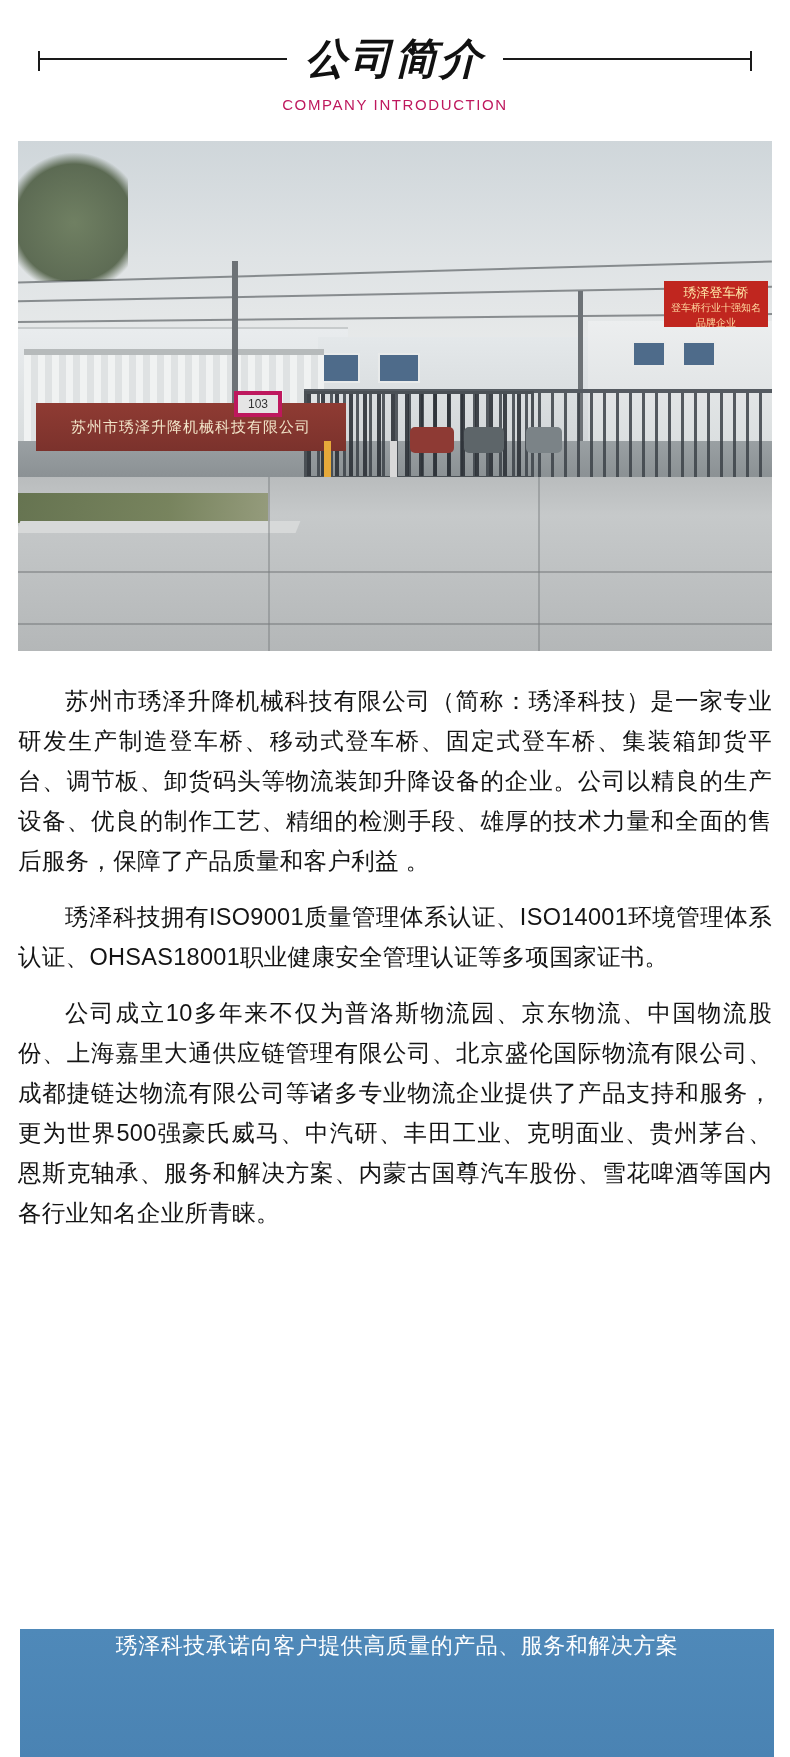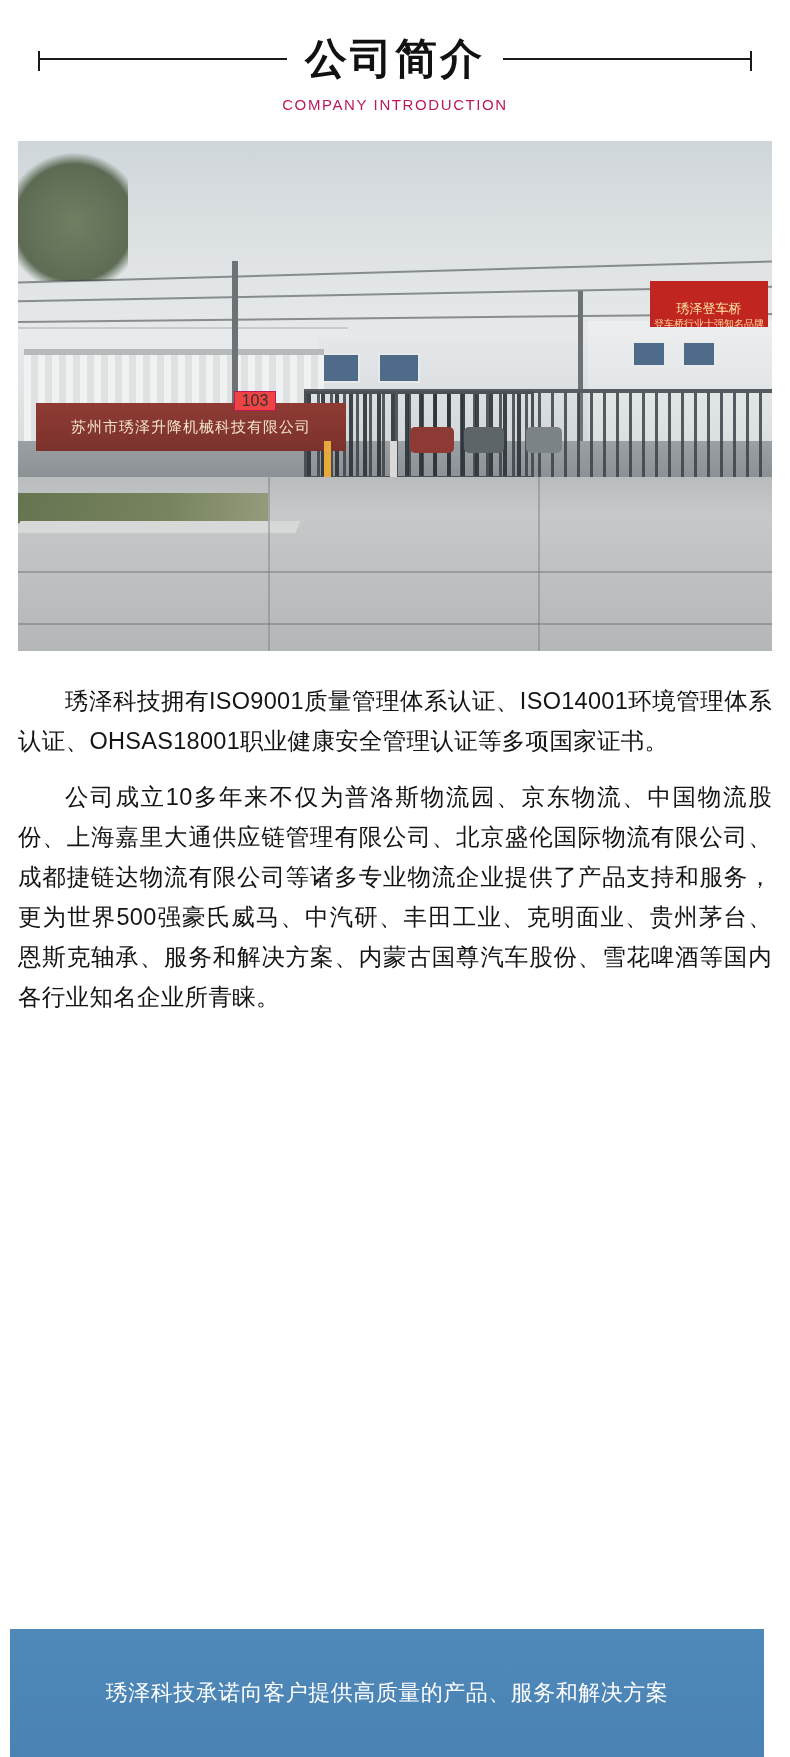--- a/index.html
+++ b/index.html
@@ -25,20 +25,21 @@
   .header {
     padding-top: 38px;
     text-align: center;
   }
   .title-row {
     display: flex;
     align-items: center;
     justify-content: center;
     gap: 18px;
     padding: 0 38px;
+    font-style: italic;
   }
   .rule {
     flex: 1 1 auto;
     height: 0;
     border-top: 2px solid #1a1a1a;
     position: relative;
   }
   .rule::before {
     content: "";
     position: absolute;
@@ -156,36 +157,36 @@
     display: flex;
     align-items: center;
     justify-content: center;
     overflow: hidden;
     white-space: nowrap;
   }
   .plate {
     position: absolute;
     left: 216px; top: 250px;
     width: 40px; height: 18px;
-    background: #ef4444;
-    border: 1px solid #be185d;
+    background: #e5e5e5;
+    border: 4px solid #be185d;
     color: #333;
-    font-size: 16px;
+    font-size: 12px;
     text-align: center;
     line-height: 18px;
   }
   .redsign {
     position: absolute;
     right: 4px; top: 140px;
-    width: 118px; height: 46px;
+    width: 104px; height: 46px;
     background: #c0261f;
     color: #ffe9a8;
     font-size: 13px;
     line-height: 15px;
-    padding: 20px 3px;
+    padding: 4px 3px;
     box-sizing: border-box;
     text-align: center;
     overflow: hidden;
   }
   .redsign small { font-size: 10px; color: #ffd9a0; display: block; }
   .wall {
     position: absolute;
     left: 0; top: 300px;
     width: 754px; height: 36px;
     background: linear-gradient(#9aa0a3,#8b9194);
@@ -273,30 +274,29 @@
     text-indent: 2em;
     color: #141414;
     text-align: justify;
     margin: 0;
   }
   .para + .para { margin-top: 16px; }
 
   
   .footer {
     position: absolute;
-    left: 10px;
+    left: 20px;
     bottom: 0;
     width: 754px;
     height: 128px;
     background: linear-gradient(#4f89b9, #4a83b3);
     color: #ffffff;
     display: flex;
     flex-direction: column;
     align-items: center;
-    justify-content: center;
     gap: 6px;
   }
   .footer-line {
     font-size: 22px;
     letter-spacing: .5px;
     line-height: 34px;
     white-space: nowrap;
   }
 </style>
 </head>
@@ -358,20 +358,21 @@
     <div class="ground"></div>
     <div class="grass"></div>
     <div class="curb"></div>
     <div class="seam s1"></div>
     <div class="seam s2"></div>
     <div class="seam-v" style="left:250px;"></div>
     <div class="seam-v" style="left:520px;"></div>
   </div>
 
   <div class="body">
+    <p class="para">苏州市琇泽升降机械科技有限公司（简称：琇泽科技）是一家专业研发生产制造登车桥、移动式登车桥、固定式登车桥、集装箱卸货平台、调节板、卸货码头等物流装卸升降设备的企业。公司以精良的生产设备、优良的制作工艺、精细的检测手段、雄厚的技术力量和全面的售后服务，保障了产品质量和客户利益 。</p>
     <p class="para">琇泽科技拥有ISO9001质量管理体系认证、ISO14001环境管理体系认证、OHSAS18001职业健康安全管理认证等多项国家证书。</p>
     <p class="para">公司成立10多年来不仅为普洛斯物流园、京东物流、中国物流股份、上海嘉里大通供应链管理有限公司、北京盛伦国际物流有限公司、成都捷链达物流有限公司等诸多专业物流企业提供了产品支持和服务，更为世界500强豪氏威马、中汽研、丰田工业、克明面业、贵州茅台、恩斯克轴承、服务和解决方案、内蒙古国尊汽车股份、雪花啤酒等国内各行业知名企业所青睐。</p>
   </div>
 
   <div class="footer">
     <div class="footer-line">琇泽科技承诺向客户提供高质量的产品、服务和解决方案</div>
   </div>
 
 </div>
 

